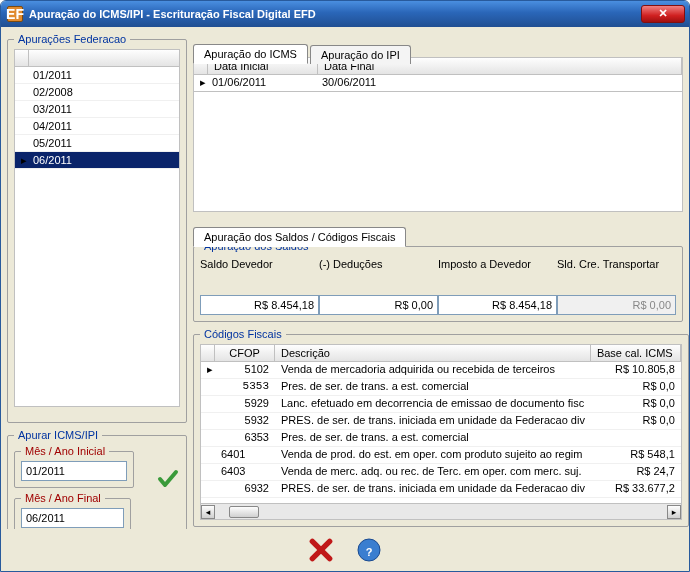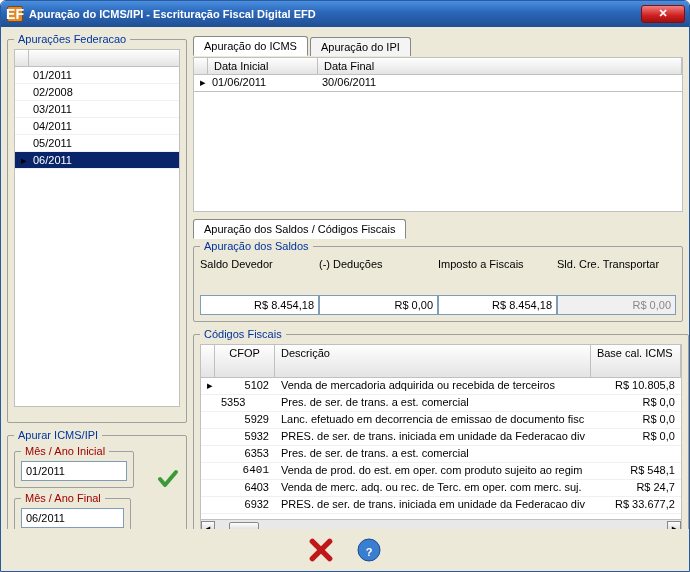--- a/index.html
+++ b/index.html
@@ -17,33 +17,33 @@
   .left-bottom { margin-top: 6px; }
   .col-right { position: absolute; left: 192px; top: 6px; right: 6px; bottom: 48px; }
   .grid-header { background: linear-gradient(to bottom, #fefefe, #e4e4e4); border: 1px solid #c0c0c0; display: flex; height: 18px; align-items: center; }
   .grid-header div { padding: 0 6px; border-right: 1px solid #c0c0c0; height: 100%; line-height: 16px; }
   .grid-body { background: #fff; border: 1px solid #c0c0c0; border-top: none; }
   .grid-row { display: flex; height: 17px; align-items: center; border-bottom: 1px solid #f0f0f0; cursor: pointer; }
   .grid-row div { padding: 0 6px; }
   .grid-row.selected { background: #0a246a; color: #fff; }
   .row-pointer { width: 12px; text-align: center; color: #000; }
   .tabs { display: flex; align-items: flex-end; height: 22px; }
-  .tab { padding: 3px 10px; border: 1px solid #888; border-bottom: none; background: #f4f4f4; border-radius: 3px 3px 0 0; margin-right: 2px; cursor: pointer; position: relative; top: 1px; }
+  .tab { padding: 3px 10px; border: 1px solid #888; border-bottom: none; background: #f4f4f4; border-radius: 3px 3px 0 0; margin-right: 2px; cursor: pointer; position: relative; top: 9px; }
   .tab.active { background: #fff; border-bottom: 1px solid #fff; z-index: 2; }
   .date-header { display: flex; background: linear-gradient(to bottom, #fefefe, #e4e4e4); border: 1px solid #c0c0c0; height: 18px; }
   .date-header div { padding: 0 6px; border-right: 1px solid #c0c0c0; line-height: 16px; }
   .date-row { display: flex; background: #fff; border: 1px solid #c0c0c0; border-top: none; height: 17px; }
   .date-row div { padding: 0 6px; line-height: 15px; }
   .subtabs { display: flex; height: 20px; margin-top: 6px; }
   .saldos-fields { display: flex; gap: 0; margin-top: 2px; }
   .field-col { flex: 1; }
   .field-col label { display: block; color: #000; font-size: 11px; margin-bottom: 1px; }
   .field-col input { width: 100%; height: 20px; border: 1px solid #7f9db9; padding: 0 4px; text-align: right; background: #fff; margin-top: 24px; }
   .field-col input.readonly { background: #f0f0f0; color: #888; }
-  .cfop-header { display: flex; background: linear-gradient(to bottom, #fefefe, #e4e4e4); border: 1px solid #c0c0c0; height: 34px; }
+  .cfop-header { display: flex; background: linear-gradient(to bottom, #fefefe, #e4e4e4); border: 1px solid #c0c0c0; height: 18px; }
   .cfop-header div { padding: 0 6px; border-right: 1px solid #c0c0c0; line-height: 16px; }
   .cfop-body { background: #fff; border: 1px solid #c0c0c0; border-top: none; height: 142px; overflow: hidden; }
   .cfop-row { display: flex; height: 17px; border-bottom: 1px solid #f0f0f0; }
   .cfop-row div { padding: 0 6px; line-height: 15px; overflow: hidden; white-space: nowrap; }
   .scroll-strip { height: 16px; background: #e8e8e8; border: 1px solid #c0c0c0; border-top: none; display: flex; align-items: center; }
   .scroll-thumb { width: 30px; height: 12px; background: linear-gradient(to bottom,#fdfdfd,#d0d0d0); border: 1px solid #888; border-radius: 2px; margin-left: 14px; }
   .scroll-arrow { width: 14px; height: 14px; background: linear-gradient(to bottom,#fdfdfd,#d0d0d0); border: 1px solid #888; text-align:center; line-height:12px; font-size:9px; }
   .small-field { margin-bottom: 4px; }
   .small-field legend { color: #a00000; }
   .small-field input { width: 100%; height: 20px; border: 1px solid #7f9db9; padding: 0 4px; background: #fff; }
@@ -152,21 +152,21 @@
           <div class="saldos-fields">
             <div class="field-col">
               <label>Saldo Devedor</label>
               <input value="R$ 8.454,18" style="">
             </div>
             <div class="field-col">
               <label>(-) Deduções</label>
               <input value="R$ 0,00" style="">
             </div>
             <div class="field-col">
-              <label>Imposto a Fiscais</label>
+              <label>Imposto a Devedor</label>
               <input value="R$ 8.454,18" style="">
             </div>
             <div class="field-col">
               <label>Sld. Cre. Transportar</label>
               <input class="readonly" readonly="" value="R$ 0,00" style="">
             </div>
           </div>
         </fieldset>
 
         <fieldset style="margin-top:6px;">
@@ -179,21 +179,21 @@
           </div>
           <div class="cfop-body" id="cfop-body">
               <div class="cfop-row">
                 <div style="width: 14px; text-align: center;">▸</div>
                 <div style="width: 60px; text-align: right;">5102</div>
                 <div style="flex: 1 1 0%;">Venda de mercadoria adquirida ou recebida de terceiros</div>
                 <div style="width: 90px; text-align: right;">R$ 10.805,8</div>
               </div>
               <div class="cfop-row">
                 <div style="width: 14px; text-align: center;"></div>
-                <div style="width: 60px; ">5353</div>
+                <div style="width: 60px; text-align: right; font-family: Liberation Mono, monospace;">5353</div>
                 <div style="flex: 1 1 0%;">Pres. de ser. de trans. a est. comercial</div>
                 <div style="width: 90px; text-align: right;">R$ 0,0</div>
               </div>
               <div class="cfop-row">
                 <div style="width: 14px; text-align: center;"></div>
                 <div style="width: 60px; text-align: right;">5929</div>
                 <div style="flex: 1 1 0%;">Lanc. efetuado em decorrencia de emissao de documento fisc</div>
                 <div style="width: 90px; text-align: right;">R$ 0,0</div>
               </div>
               <div class="cfop-row">
@@ -203,27 +203,27 @@
                 <div style="width: 90px; text-align: right;">R$ 0,0</div>
               </div>
               <div class="cfop-row">
                 <div style="width: 14px; text-align: center;"></div>
                 <div style="width: 60px; text-align: right;">6353</div>
                 <div style="flex: 1 1 0%;">Pres. de ser. de trans. a est. comercial</div>
                 <div style="width: 90px; text-align: right; margin-top: 16px;">R$ 10.652,0</div>
               </div>
               <div class="cfop-row">
                 <div style="width: 14px; text-align: center;"></div>
-                <div style="width: 60px; text-align: right; font-family: Liberation Mono, monospace;">6401</div>
+                <div style="width: 60px; ">6401</div>
                 <div style="flex: 1 1 0%;">Venda de prod. do est. em oper. com produto sujeito ao regim</div>
                 <div style="width: 90px; text-align: right;">R$ 548,1</div>
               </div>
               <div class="cfop-row">
                 <div style="width: 14px; text-align: center;"></div>
-                <div style="width: 60px; text-align: right;">6403</div>
+                <div style="width: 60px; ">6403</div>
                 <div style="flex: 1 1 0%;">Venda de merc. adq. ou rec. de Terc. em oper. com merc. suj.</div>
                 <div style="width: 90px; text-align: right;">R$ 24,7</div>
               </div>
               <div class="cfop-row">
                 <div style="width: 14px; text-align: center;"></div>
                 <div style="width: 60px; text-align: right;">6932</div>
                 <div style="flex: 1 1 0%;">PRES. de ser. de trans. iniciada em unidade da Federacao div</div>
                 <div style="width: 90px; text-align: right;">R$ 33.677,2</div>
               </div>
             </div>

